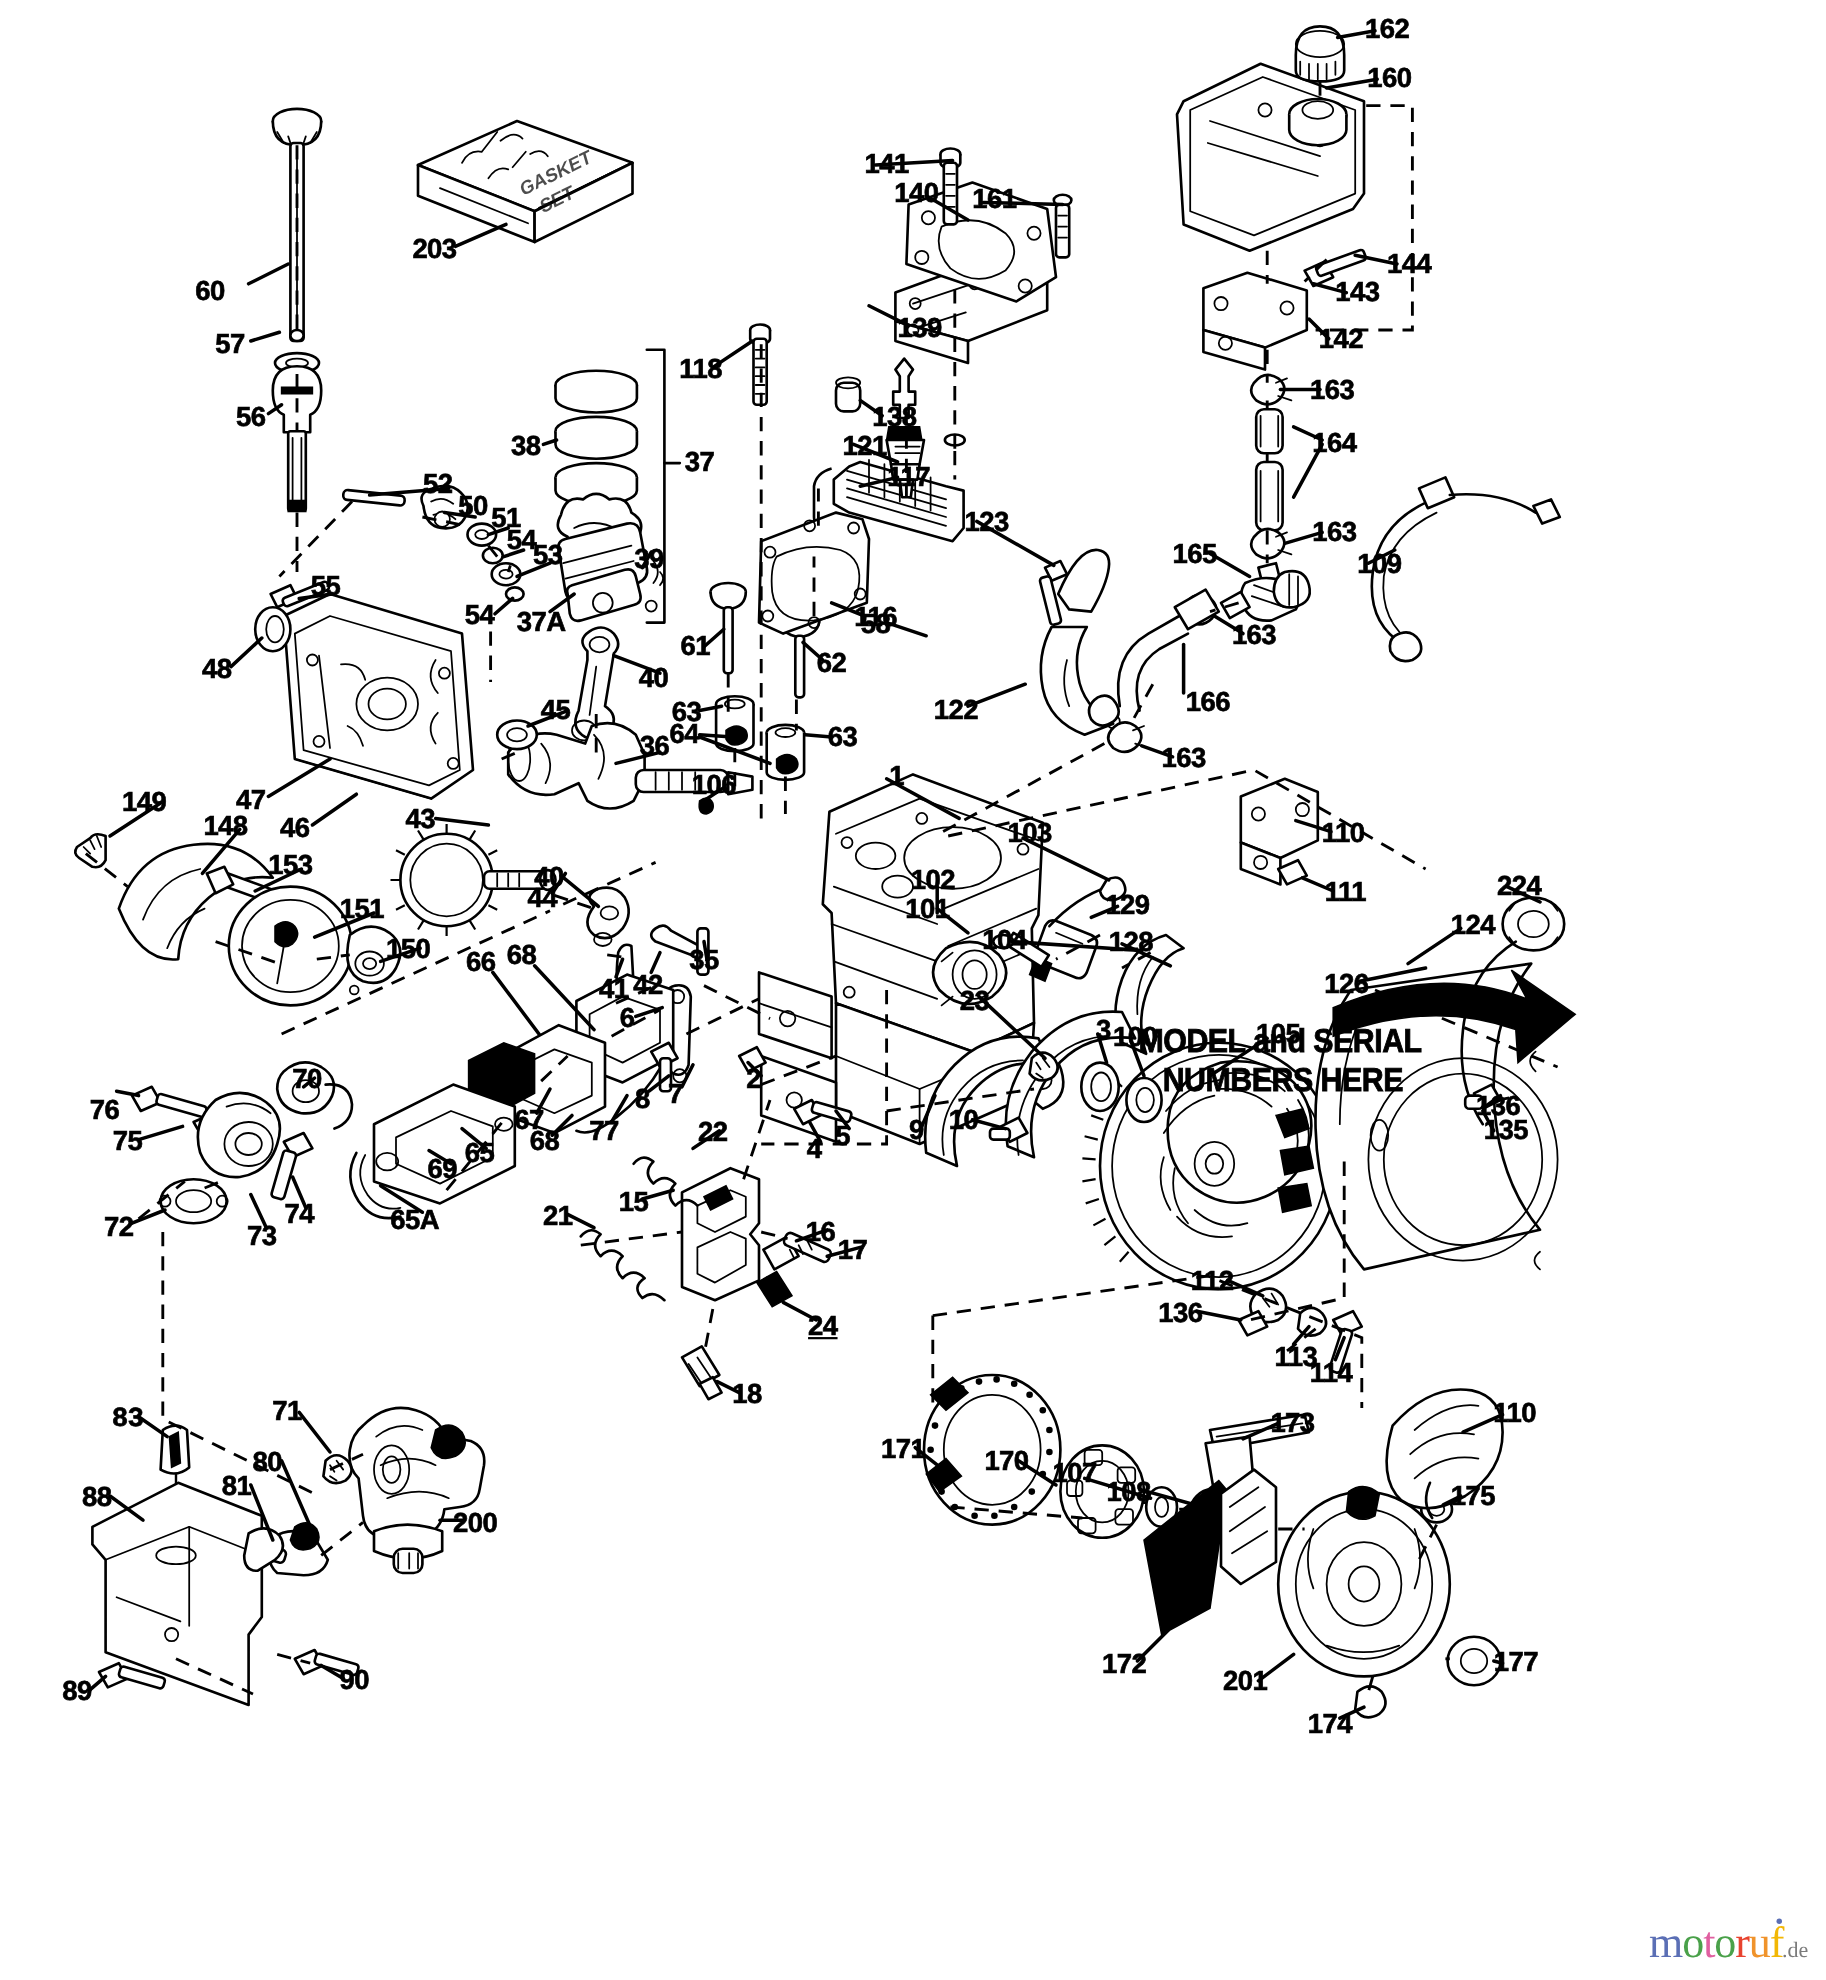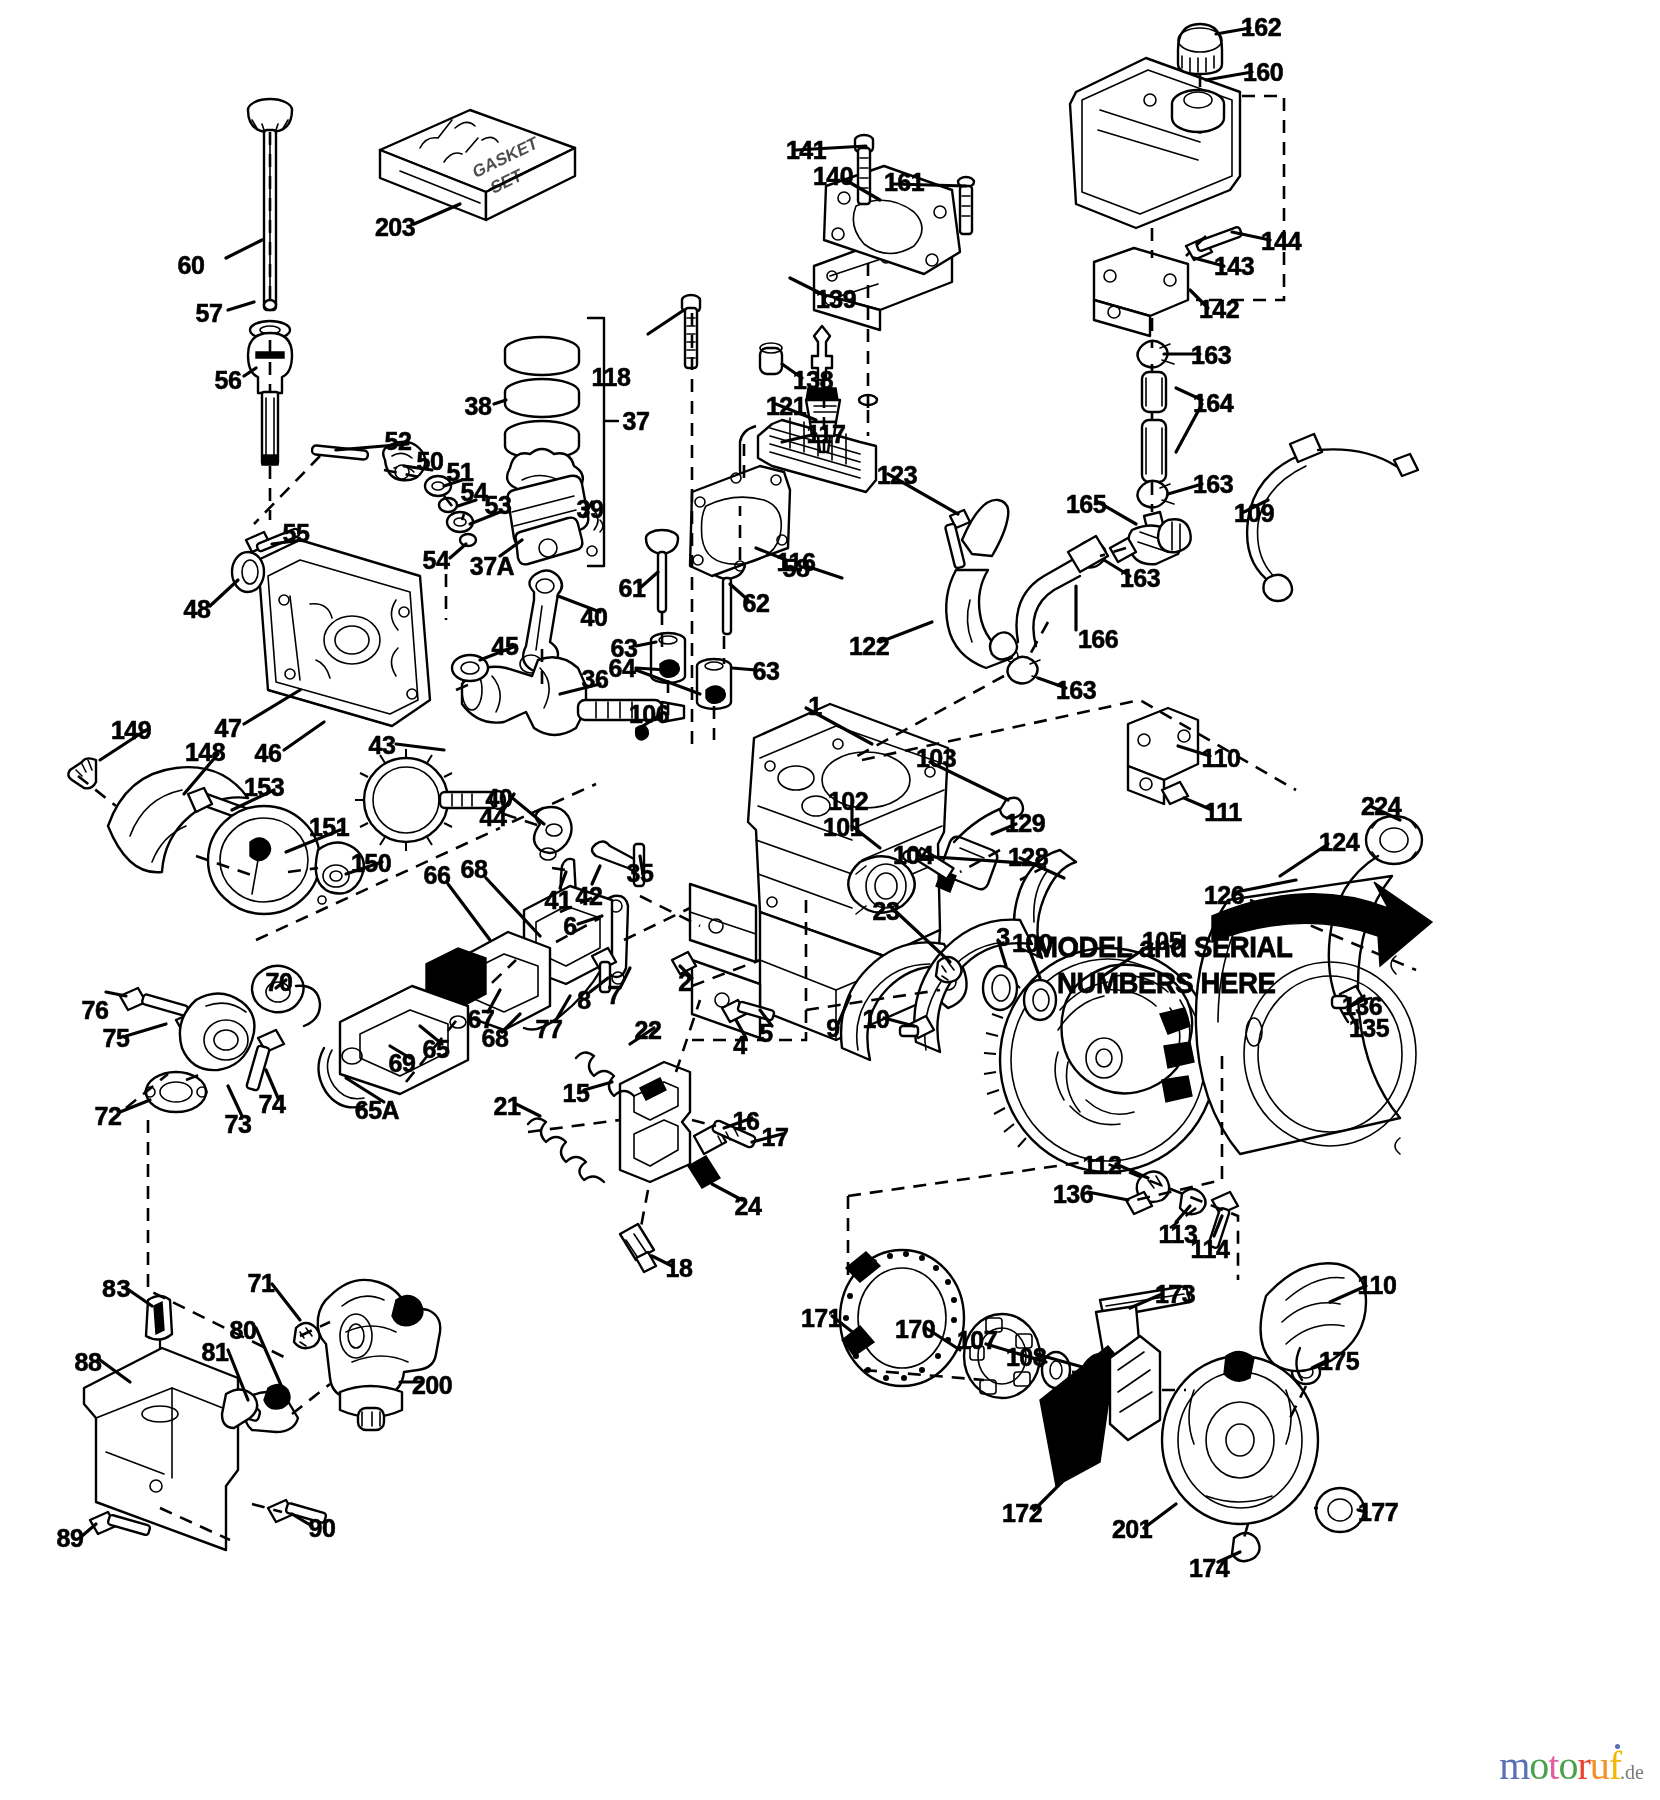--- a/index.html
+++ b/index.html
@@ -939,35 +939,35 @@
       <div class="callout" style="left: 238px; top: 1124px;">73</div>
       <div class="callout" style="left: 272px; top: 1104px;">74</div>
       <div class="callout" style="left: 402px; top: 1063px;">69</div>
       <div class="callout" style="left: 436px; top: 1049px;">65</div>
       <div class="callout" style="left: 377px; top: 1110px;">65A</div>
       <div class="callout" style="left: 648px; top: 1030px;">22</div>
       <div class="callout" style="left: 576px; top: 1093px;">15</div>
       <div class="callout" style="left: 507px; top: 1106px;">21</div>
       <div class="callout" style="left: 746px; top: 1121px;">16</div>
       <div class="callout" style="left: 775px; top: 1137px;">17</div>
-      <div class="callout" style="left: 748px; top: 1206px;">24</div>
+      <div class="callout" style="left: 748px; top: 1206px; text-decoration: underline;">24</div>
       <div class="callout" style="left: 679px; top: 1268px;">18</div>
       <div class="callout" style="left: 116px; top: 1290px; font-family: Liberation Mono, monospace;">83</div>
       <div class="callout" style="left: 261px; top: 1283px;">71</div>
       <div class="callout" style="left: 243px; top: 1330px;">80</div>
       <div class="callout" style="left: 215px; top: 1352px;">81</div>
       <div class="callout" style="left: 88px; top: 1362px;">88</div>
       <div class="callout" style="left: 432px; top: 1385px;">200</div>
       <div class="callout" style="left: 70px; top: 1538px;">89</div>
       <div class="callout" style="left: 322px; top: 1528px;">90</div>
       <div class="callout" style="left: 806px; top: 150px;">141</div>
       <div class="callout" style="left: 833px; top: 176px;">140</div>
       <div class="callout" style="left: 904px; top: 182px;">161</div>
       <div class="callout" style="left: 836px; top: 299px;">139</div>
-      <div class="callout" style="left: 611px; top: 336px; margin-top: 41px;">118</div>
+      <div class="callout" style="left: 637px; top: 336px;">118</div>
       <div class="callout" style="left: 813px; top: 380px;">138</div>
       <div class="callout" style="left: 786px; top: 406px;">121</div>
       <div class="callout" style="left: 826px; top: 434px;">117</div>
       <div class="callout" style="left: 796px; top: 562px;">116</div>
       <div class="callout" style="left: 897px; top: 475px;">123</div>
       <div class="callout" style="left: 796px; top: 568px;">58</div>
       <div class="callout" style="left: 869px; top: 646px;">122</div>
       <div class="callout" style="left: 632px; top: 588px;">61</div>
       <div class="callout" style="left: 756px; top: 603px;">62</div>
       <div class="callout" style="left: 624px; top: 648px;">63</div>

